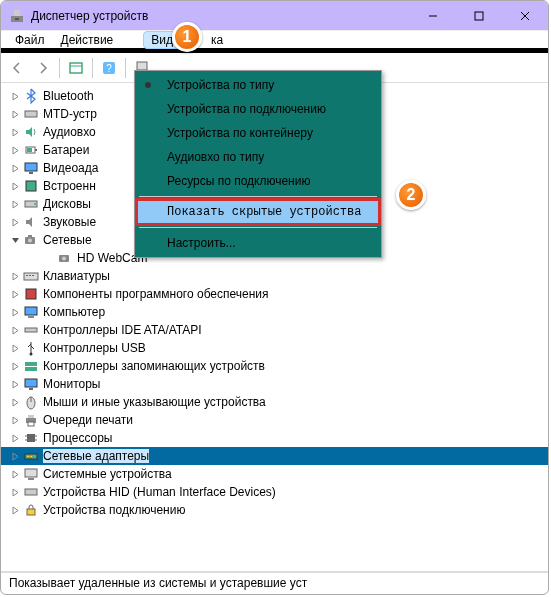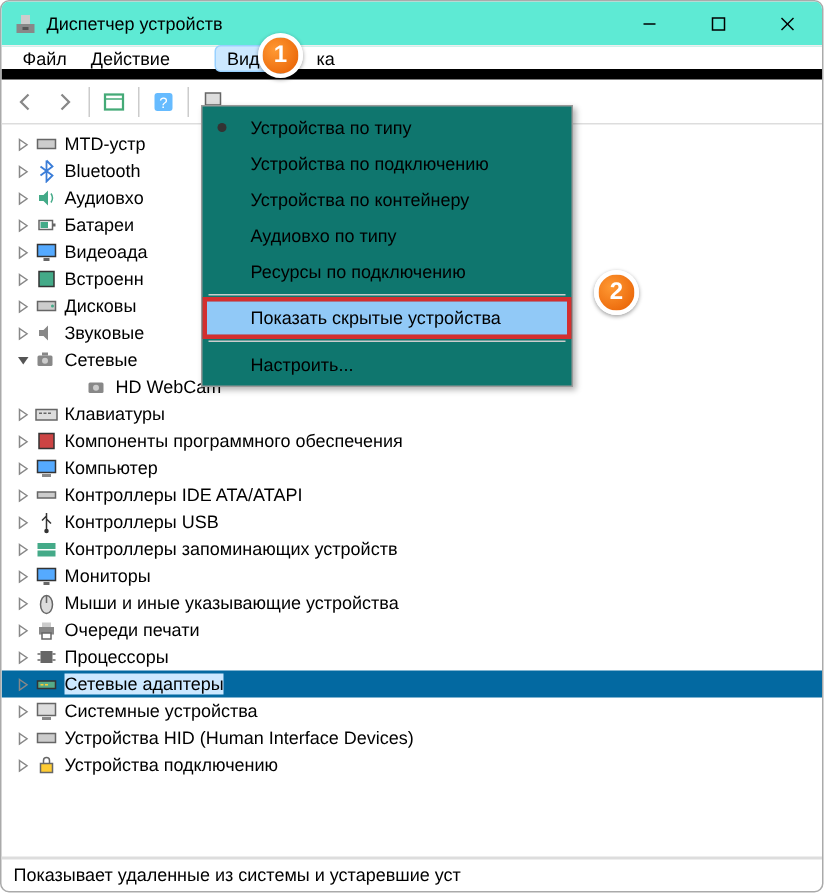--- a/index.html
+++ b/index.html
@@ -1,41 +1,41 @@
 <!DOCTYPE html>
 <html><head>
 <meta charset="utf-8">
 <style>
 * { box-sizing: border-box; margin: 0; padding: 0; }
 body { font-family: 'Segoe UI', Tahoma, sans-serif; font-size: 12px; background: #fff; width: 551px; height: 597px; position: relative; overflow: hidden; }
 .window { border: 1px solid #aaa; width: 549px; height: 595px; display: flex; flex-direction: column; border-radius: 6px; overflow: hidden; }
-.titlebar { height: 30px; display: flex; align-items: center; padding-left: 8px; background: #5eead4; border-bottom: 1px solid #eee; }
+.titlebar { height: 30px; display: flex; align-items: center; padding-left: 8px; background: #c4b5fd; border-bottom: 1px solid #eee; }
 .titlebar .icon { width: 16px; height: 16px; margin-right: 6px; }
 .titlebar .title { flex: 1; font-size: 12px; }
 .winbtns { display: flex; }
 .winbtn { width: 46px; height: 30px; display: flex; align-items: center; justify-content: center; font-size: 10px; font-family: Arial; }
-.menubar { height: 22px; display: flex; align-items: center; padding-left: 6px; border-bottom: 7px solid #000000; font-size: 12px; }
+.menubar { height: 22px; display: flex; align-items: center; padding-left: 6px; border-bottom: 5px solid #000000; font-size: 12px; }
 .menuitem { padding: 2px 8px; position: relative; }
 .menuitem.active { background: #cce8ff; border: 1px solid #99d1ff; padding: 1px 7px; }
 .redbox { border: 3px solid #d32f2f; border-radius: 4px; padding: 0 2px; margin-left: 22px; }
 .toolbar { height: 30px; border-bottom: 1px solid #ddd; display: flex; align-items: center; padding-left: 4px; gap: 2px; }
 .tbtn { width: 24px; height: 24px; display: flex; align-items: center; justify-content: center; }
 .tsep { width: 1px; height: 20px; background: #ccc; margin: 0 2px; }
 .tree { flex: 1; overflow-y: auto; padding: 4px 0; border-bottom: 1px solid #ddd; position: relative; }
 .node { display: flex; align-items: center; height: 18px; padding-left: 8px; }
 .node.child { padding-left: 56px; }
 .chevron { width: 12px; height: 12px; display: flex; align-items: center; justify-content: center; font-size: 9px; color: #666; margin-right: 2px; }
 .chevron svg { width: 9px; height: 9px; }
 .nicon { width: 16px; height: 16px; margin-right: 4px; flex-shrink: 0; }
 .node.sel { background: #0369a1; }
 .node.sel .label { background: #cce8ff; }
 .dropdown { position: absolute; left: 134px; top: 70px; width: 248px; background: #0f766e; border: 1px solid #999; box-shadow: 2px 2px 4px rgba(0,0,0,0.3); z-index: 10; padding: 2px; }
 .ditem { height: 24px; display: flex; align-items: center; padding-left: 30px; font-size: 12px; position: relative; }
 .ditem.sel { background: #91c9f7; border: 1px solid #6bb5e8; padding-left: 29px; }
-.ditem.sel.hl { outline: 3px solid #d32f2f; outline-offset: -1px; }
+.ditem.sel.hl { outline: 3px solid #d32f2f; outline-offset: -1px; font-family: Liberation Mono, monospace; }
 .dcheck { position: absolute; left: 8px; width: 6px; height: 6px; border-radius: 50%; background: #333; }
 .dsep { height: 1px; background: #ccc; margin: 3px 2px; }
 .status { height: 22px; padding: 3px 8px; font-size: 12px; border-top: 1px solid #ddd; }
 .annot { position: absolute; width: 30px; height: 30px; border-radius: 50%; background: radial-gradient(circle at 35% 35%, #ff9933, #e65c00); border: 3px solid #fff; box-shadow: 0 1px 3px rgba(0,0,0,0.4); display: flex; align-items: center; justify-content: center; color: #fff; font-weight: bold; font-size: 16px; z-index: 20; }
 .a1 { left: 172px; top: 22px; }
 .a2 { left: 396px; top: 180px; }
 ::-webkit-scrollbar { width: 16px; }
 ::-webkit-scrollbar-track { background: #f0f0f0; }
 ::-webkit-scrollbar-thumb { background: #c0c0c0; }
 </style>
@@ -115,34 +115,34 @@
   </div>
 
   <div class="tree">
     <div class="node">
         <span class="chevron">
           <svg viewBox="0 0 9 9">
             <path d="M2 1 L7 4.5 L2 8 Z" fill="none" stroke="#888"></path>
           </svg>
         </span>
         <span class="nicon"><svg viewBox="0 0 16 16">
+            <path d="M8 1 L12 5 L8 8 L12 11 L8 15 L8 1 M4 5 L12 11 M4 11 L12 5" fill="none" stroke="#3b7dd8" stroke-width="1.2"></path>
+          </svg></span>
+        <span class="label">Bluetooth</span>
+      </div>
+    <div class="node">
+        <span class="chevron">
+          <svg viewBox="0 0 9 9">
+            <path d="M2 1 L7 4.5 L2 8 Z" fill="none" stroke="#888"></path>
+          </svg>
+        </span>
+        <span class="nicon"><svg viewBox="0 0 16 16">
             <rect x="2" y="5" width="12" height="6" fill="#ccc" stroke="#666"></rect>
           </svg></span>
         <span class="label">MTD-устр</span>
-      </div>
-    <div class="node">
-        <span class="chevron">
-          <svg viewBox="0 0 9 9">
-            <path d="M2 1 L7 4.5 L2 8 Z" fill="none" stroke="#888"></path>
-          </svg>
-        </span>
-        <span class="nicon"><svg viewBox="0 0 16 16">
-            <path d="M8 1 L12 5 L8 8 L12 11 L8 15 L8 1 M4 5 L12 11 M4 11 L12 5" fill="none" stroke="#3b7dd8" stroke-width="1.2"></path>
-          </svg></span>
-        <span class="label">Bluetooth</span>
       </div>
     <div class="node">
         <span class="chevron">
           <svg viewBox="0 0 9 9">
             <path d="M2 1 L7 4.5 L2 8 Z" fill="none" stroke="#888"></path>
           </svg>
         </span>
         <span class="nicon"><svg viewBox="0 0 16 16">
             <path d="M3 6 L6 6 L9 3 L9 13 L6 10 L3 10 Z" fill="#4a8"></path>
             <path d="M11 5 Q13 8 11 11" fill="none" stroke="#4a8"></path>

